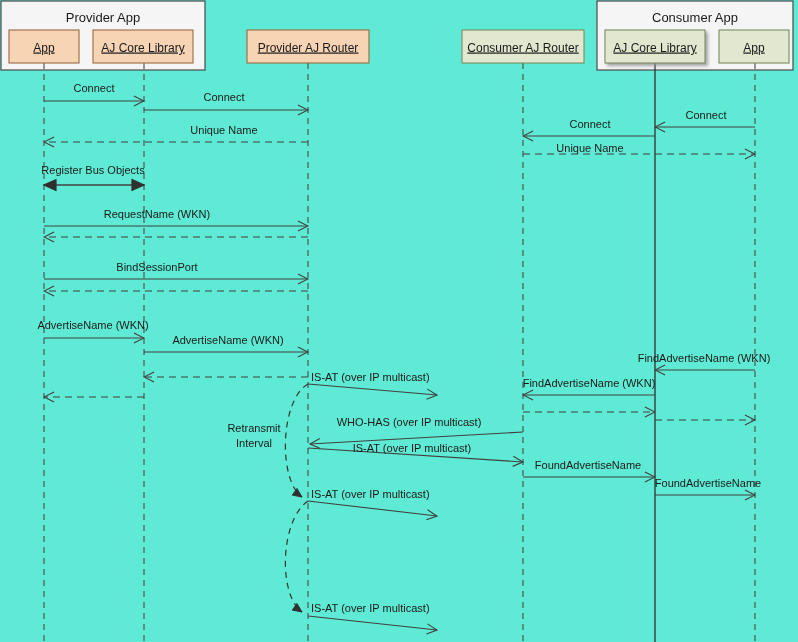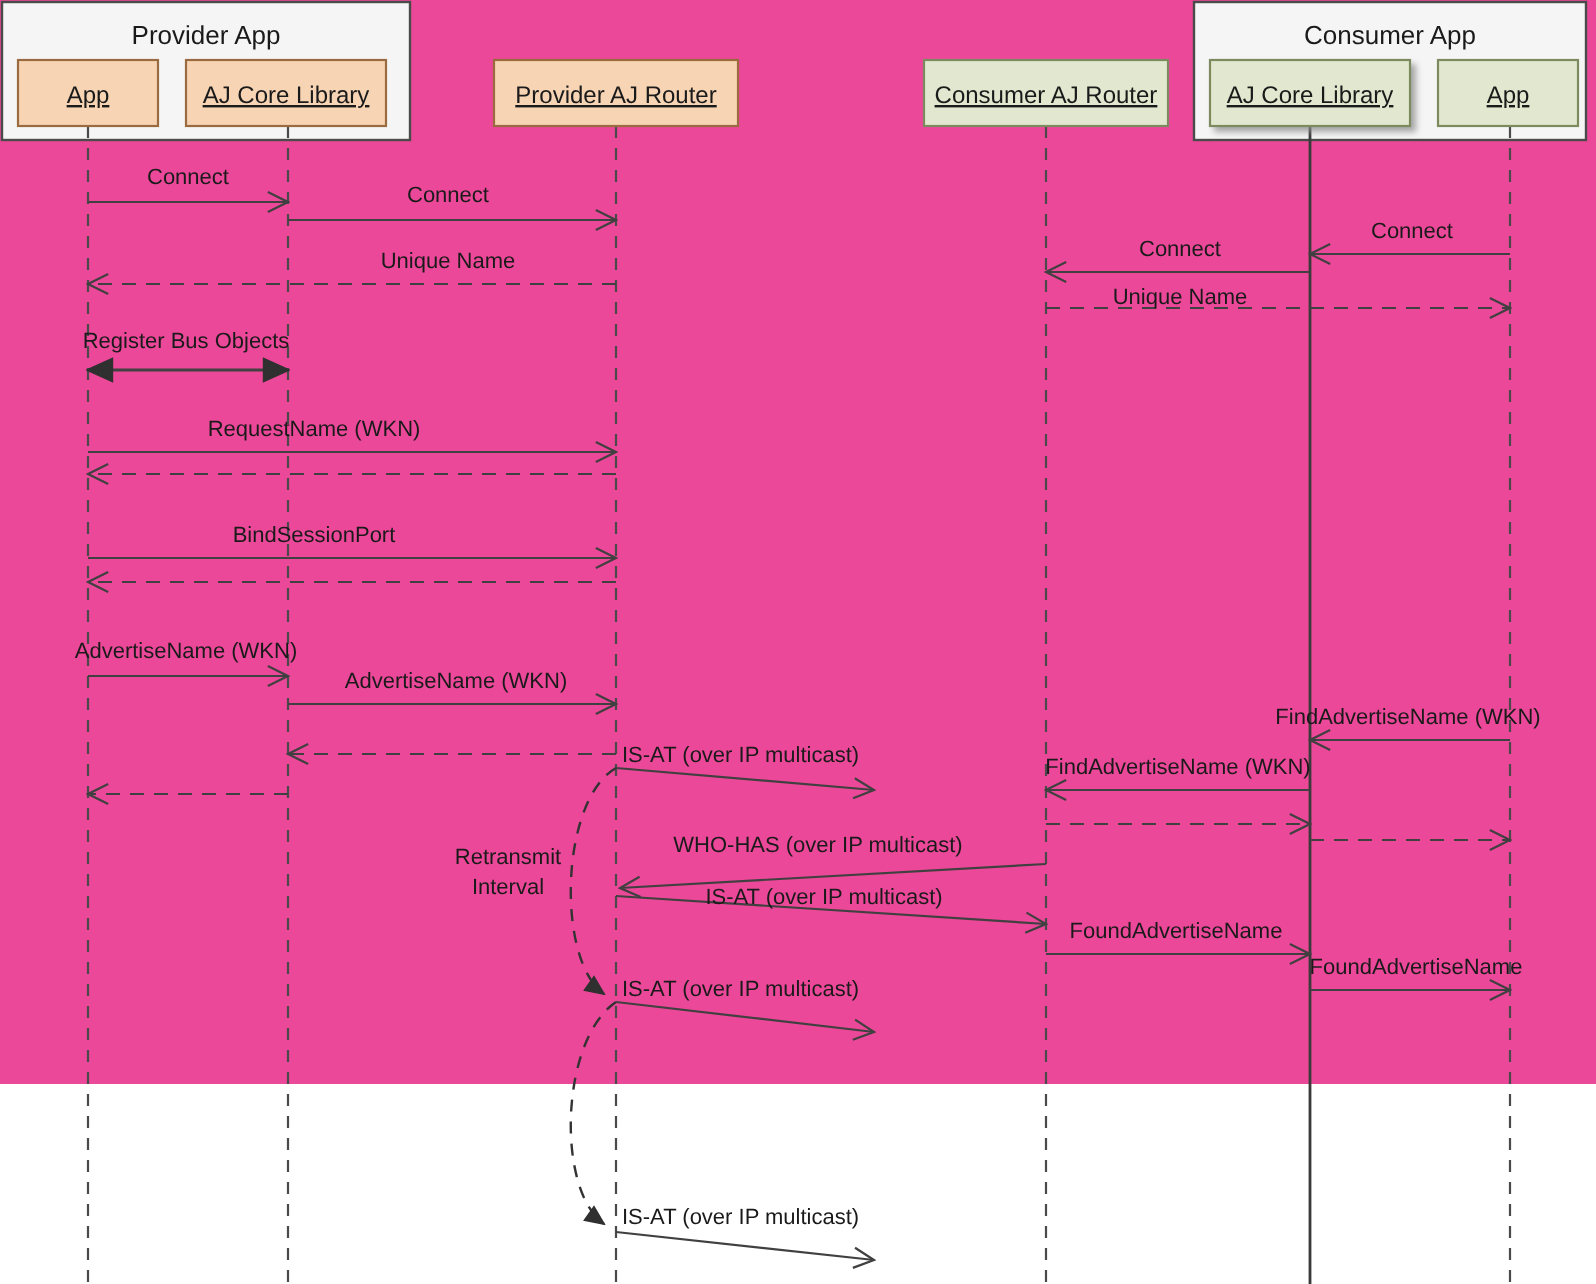--- a/index.html
+++ b/index.html
@@ -1,18 +1,18 @@
 <!DOCTYPE html>
 <html><head>
 <meta charset="utf-8">
 <style>
   html,body{margin:0;padding:0;background:#ffffff;}
   body{width:798px;height:642px;overflow:hidden;
        font-family:"Liberation Sans","DejaVu Sans",sans-serif;}
-  #diagram{position:relative;width:798px;height:542px;background:#ec4899;}
+  #diagram{position:relative;width:798px;height:642px;background:#5eead4;}
   svg{display:block;}
   .lbl{font-family:"Liberation Sans","DejaVu Sans",sans-serif;font-size:11px;fill:#1a1a1a;}
   .boxlbl{font-family:"Liberation Sans","DejaVu Sans",sans-serif;font-size:12px;fill:#1a1a1a;
           text-decoration:underline;font-weight:normal;}
   .grouplbl{font-family:"Liberation Sans","DejaVu Sans",sans-serif;font-size:13px;fill:#1a1a1a;}
   text{dominant-baseline:alphabetic;}
 </style>
 </head>
 <body>
 

